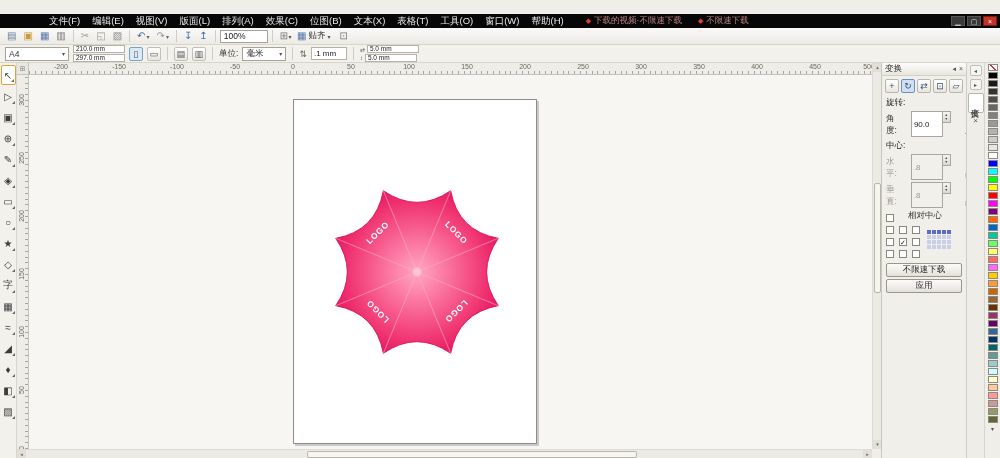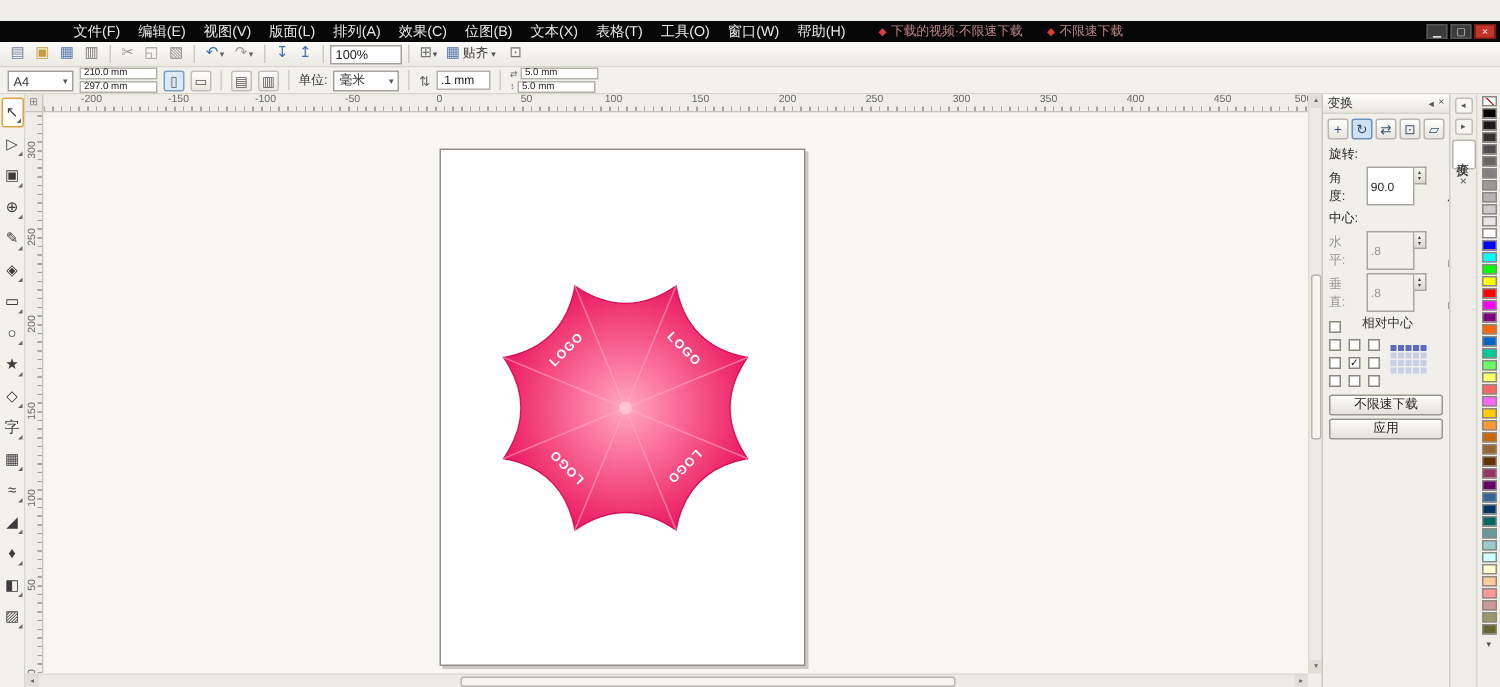--- a/index.html
+++ b/index.html
@@ -29,21 +29,21 @@
   .tb-btn { display:flex; align-items:center; height:15px; padding:0 3px; border-radius:2px; }
   .tb-ic { font-size:10px; line-height:1; }
   .tb-arr { font-size:6px; color:#666; margin-left:1px; }
   .tb-sep { width:1px; height:12px; background:#cfccc4; margin:0 3px; }
   .tb-combo { width:48px; height:13px; background:#fff; border:1px solid #a5a29a; font-size:8.5px; display:flex; align-items:center; justify-content:space-between; padding:0 3px; color:#222;gap:43px; }
   .tb-snap { display:flex; align-items:center; gap:2px; height:14px; padding:0 4px; font-size:8.5px; color:#333; border:1px solid transparent; }
 
   
   .propbar { position:absolute; left:0; top:45px; right:0; height:18px; background:#f3f1ec; border-bottom:1px solid #d8d5cc; display:flex; align-items:center; font-size:8.5px; gap:4px; padding-left:5px; color:#333; }
   .combo { height:14px; background:#fff; border:1px solid #a5a29a; display:flex; align-items:center; justify-content:space-between; padding:0 3px; font-size:8.5px; }
-  .combo.paper { width:44px; }
+  .combo.paper { width:64px; }
   .combo.units { width:44px; }
   .arr { font-size:6px; color:#555; }
   .pb-col { display:flex; flex-direction:column; gap:1px; }
   .pb-field { width:52px; height:8px; background:#fff; border:1px solid #b5b2aa; font-size:6.5px; line-height:6px; display:flex; align-items:center; padding:0 2px; color:#222; }
   .pb-field.nudge { width:36px; height:13px; font-size:8px; }
   .pb-row { display:flex; align-items:center; gap:2px; }
   .pb-btn { width:14px; height:14px; border:1px solid #c2bfb7; background:linear-gradient(#fff,#e9e6de); font-size:9px; line-height:13px; text-align:center; color:#555; border-radius:2px; }
   .pb-btn.active { background:#dce9f6; border-color:#7d9fc0; }
   .pb-sep { width:1px; height:13px; background:#cfccc4; margin:0 2px; }
   .pb-ic { font-size:9px; color:#666; }

